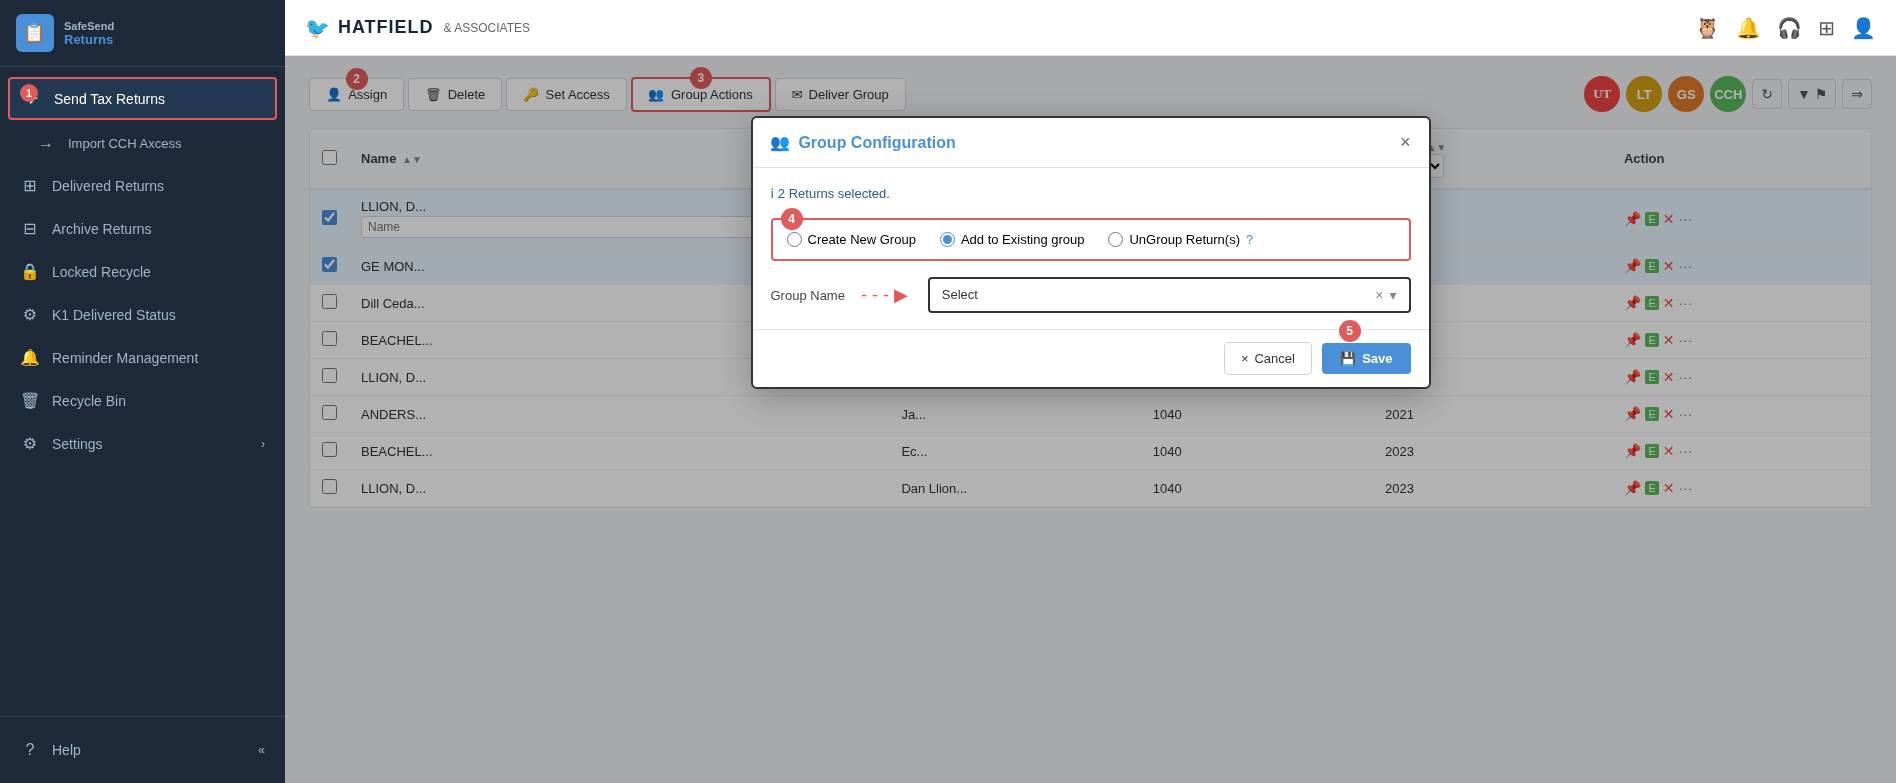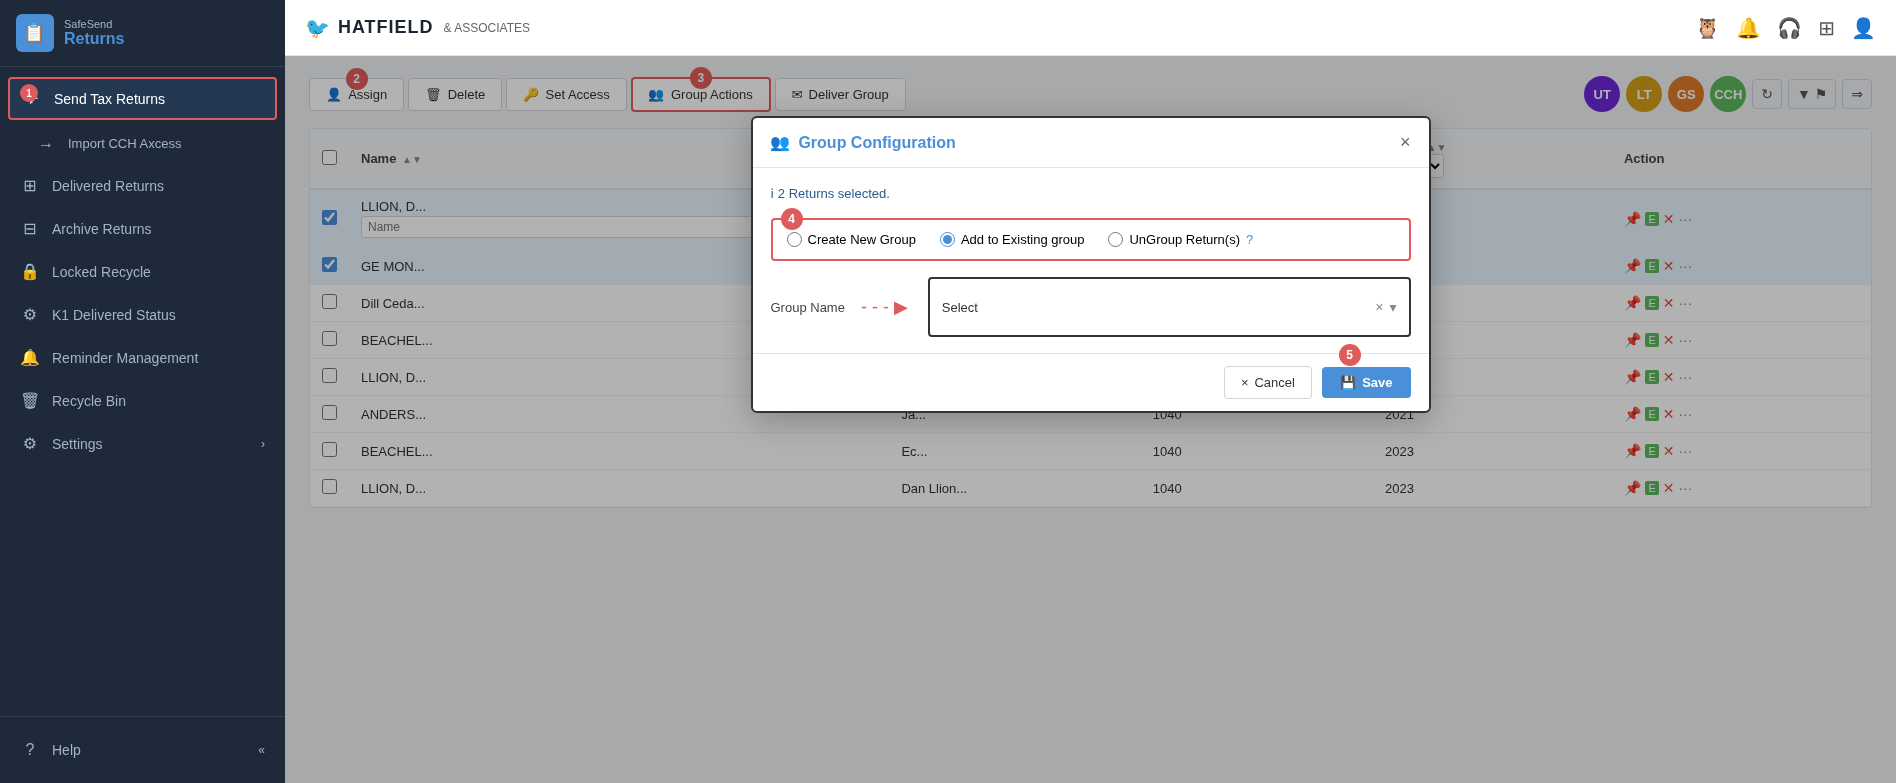--- a/index.html
+++ b/index.html
@@ -24,22 +24,22 @@
     }
     .logo-icon {
       width: 38px;
       height: 38px;
       background: #4a90d9;
       border-radius: 6px;
       display: flex; align-items: center; justify-content: center;
       font-size: 18px;
     }
     .logo-text { display: flex; flex-direction: column; }
-    .logo-text-safe { color: #a0b4c8; font-size: 11px; font-weight: 400; }
-    .logo-text-returns { color: #4a90d9; font-size: 16px; font-weight: 700; }
+    .logo-text-safe { color: #a0b4c8; font-size: 11px; font-weight: 700; }
+    .logo-text-returns { color: #4a90d9; font-size: 13px; font-weight: 700; }
 
     .sidebar-nav { flex: 1; padding: 8px 0; }
     .nav-item {
       display: flex;
       align-items: center;
       padding: 12px 20px;
       cursor: pointer;
       gap: 12px;
       font-size: 14px;
       color: #a0b4c8;
@@ -230,22 +230,22 @@
       margin-top: 8px;
     }
     .group-name-label { font-size: 13px; font-weight: 400; color: #444; white-space: nowrap; }
     .select-wrapper {
       flex: 1;
       position: relative;
       border: 2px solid #333;
       border-radius: 4px;
       background: #fff;
       display: flex;
-      align-items: center;
-      padding: 20px 12px;
+      align-items: flex-start;
+      padding: 8px 12px;
     }
     .select-placeholder { flex: 1; font-size: 13px; color: #333; }
     .select-actions { display: flex; align-items: center; gap: 6px; color: #888; font-size: 14px; }
 
     
     .modal-footer {
       display: flex;
       align-items: center;
       justify-content: flex-end;
       gap: 10px;
@@ -397,21 +397,21 @@
           </button>
         </div>
         <button class="toolbar-btn">
           <span>✉</span>
           <span>Deliver Group</span>
         </button>
       </div>
 
       <div class="toolbar-right">
         <div class="avatar-row">
-          <div class="avatar-circle" style="background:#6d28d9;">
+          <div class="avatar-circle" style="background:#ef4444;font-family:Liberation Serif, serif;">
             <span>UT</span>
           </div>
           <div class="avatar-circle" style="background:#d4a017;">
             <span>LT</span>
           </div>
           <div class="avatar-circle" style="background:#e07b2a;">
             <span>GS</span>
           </div>
           <div class="avatar-circle" style="background:#5cb85c;">
             <span>CCH</span>

